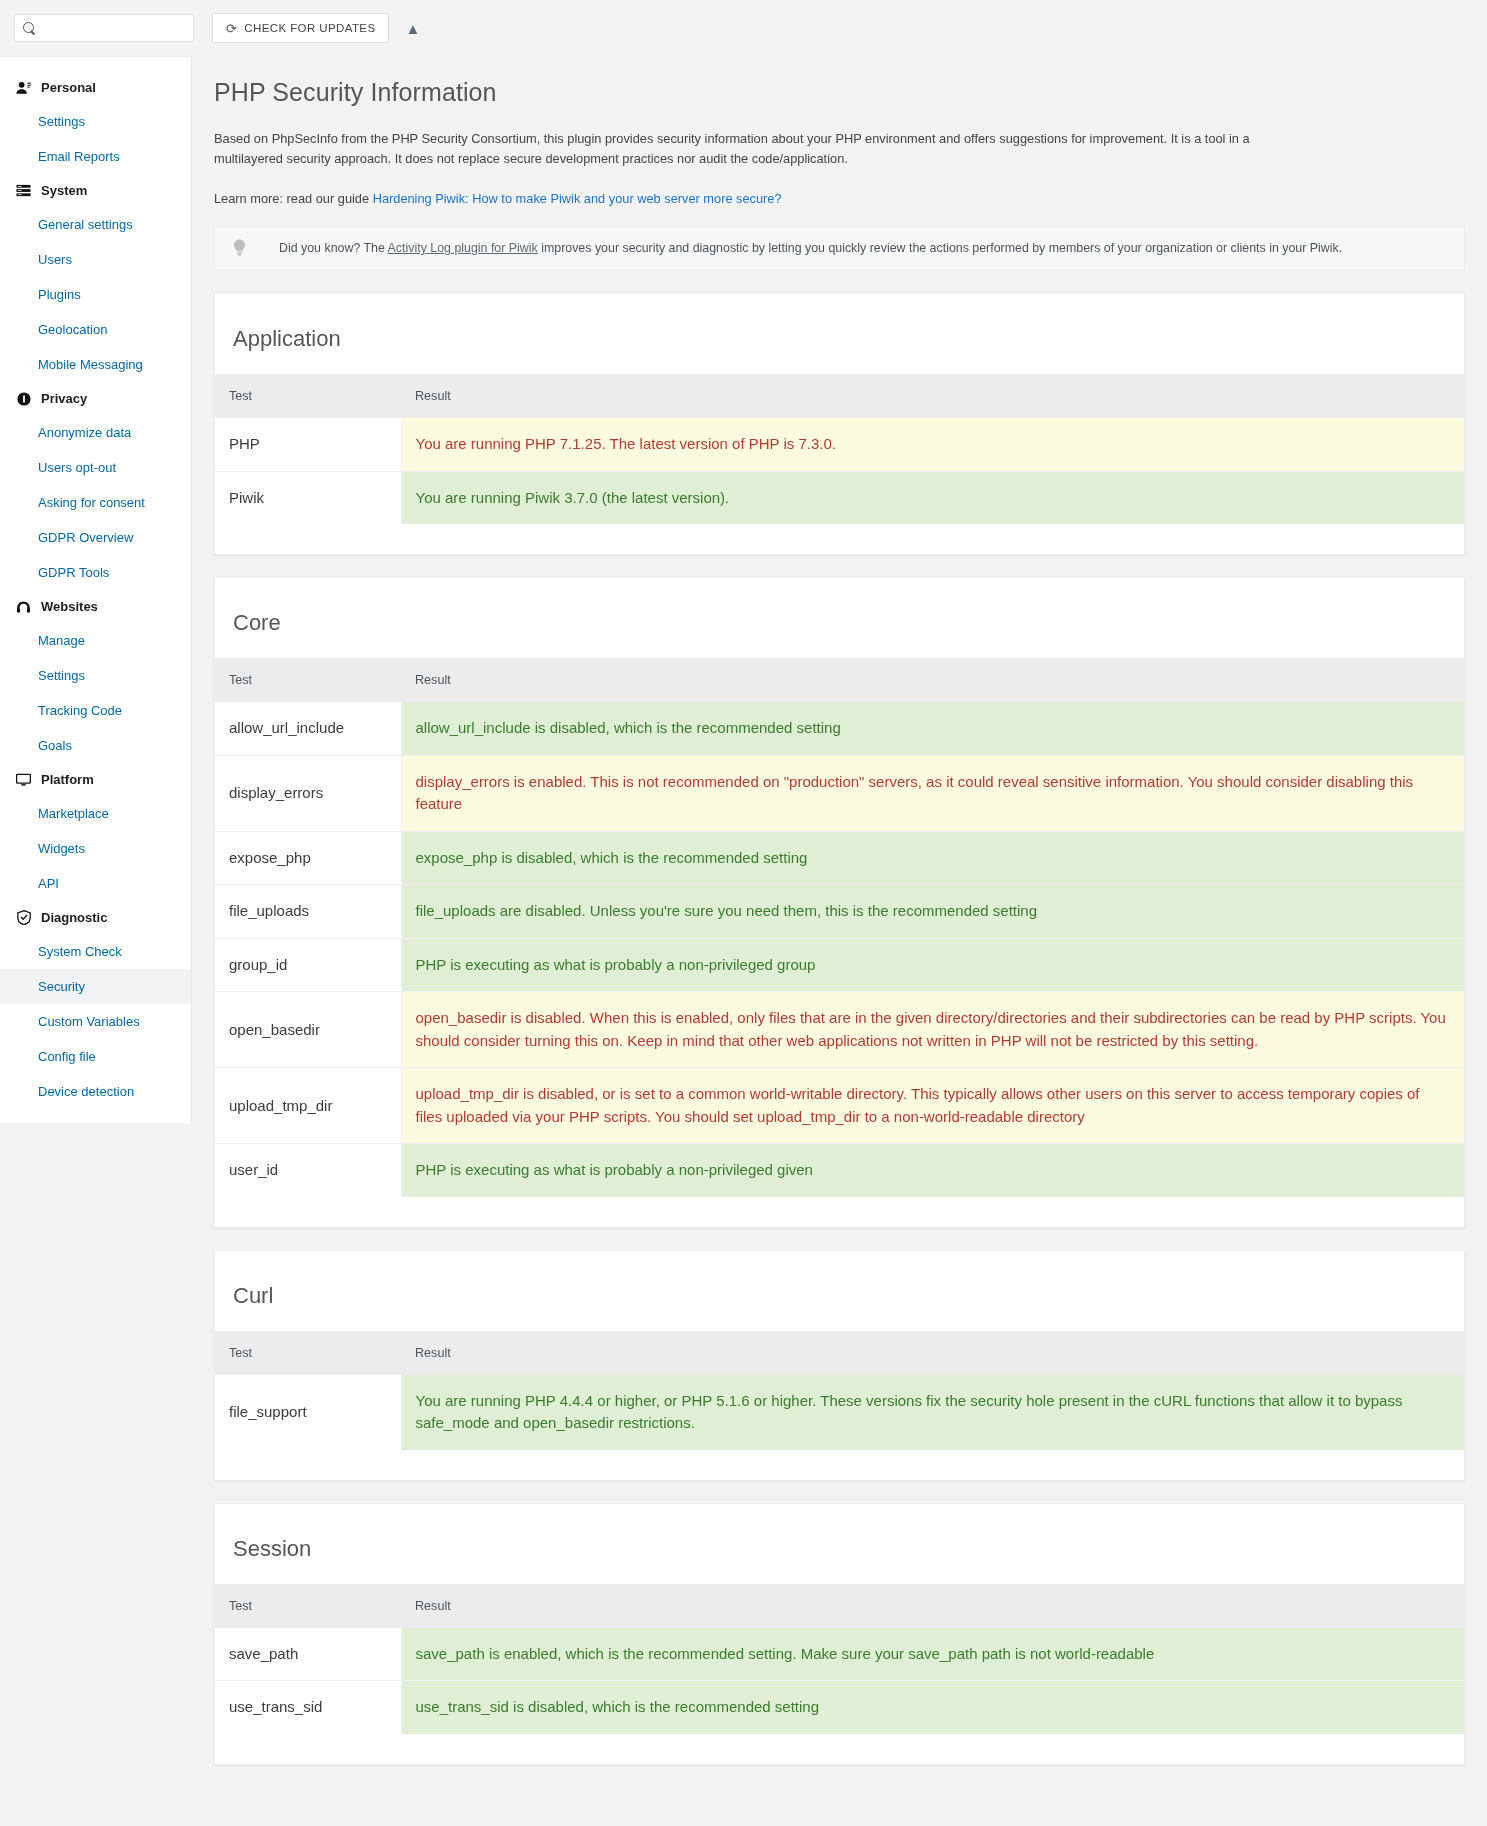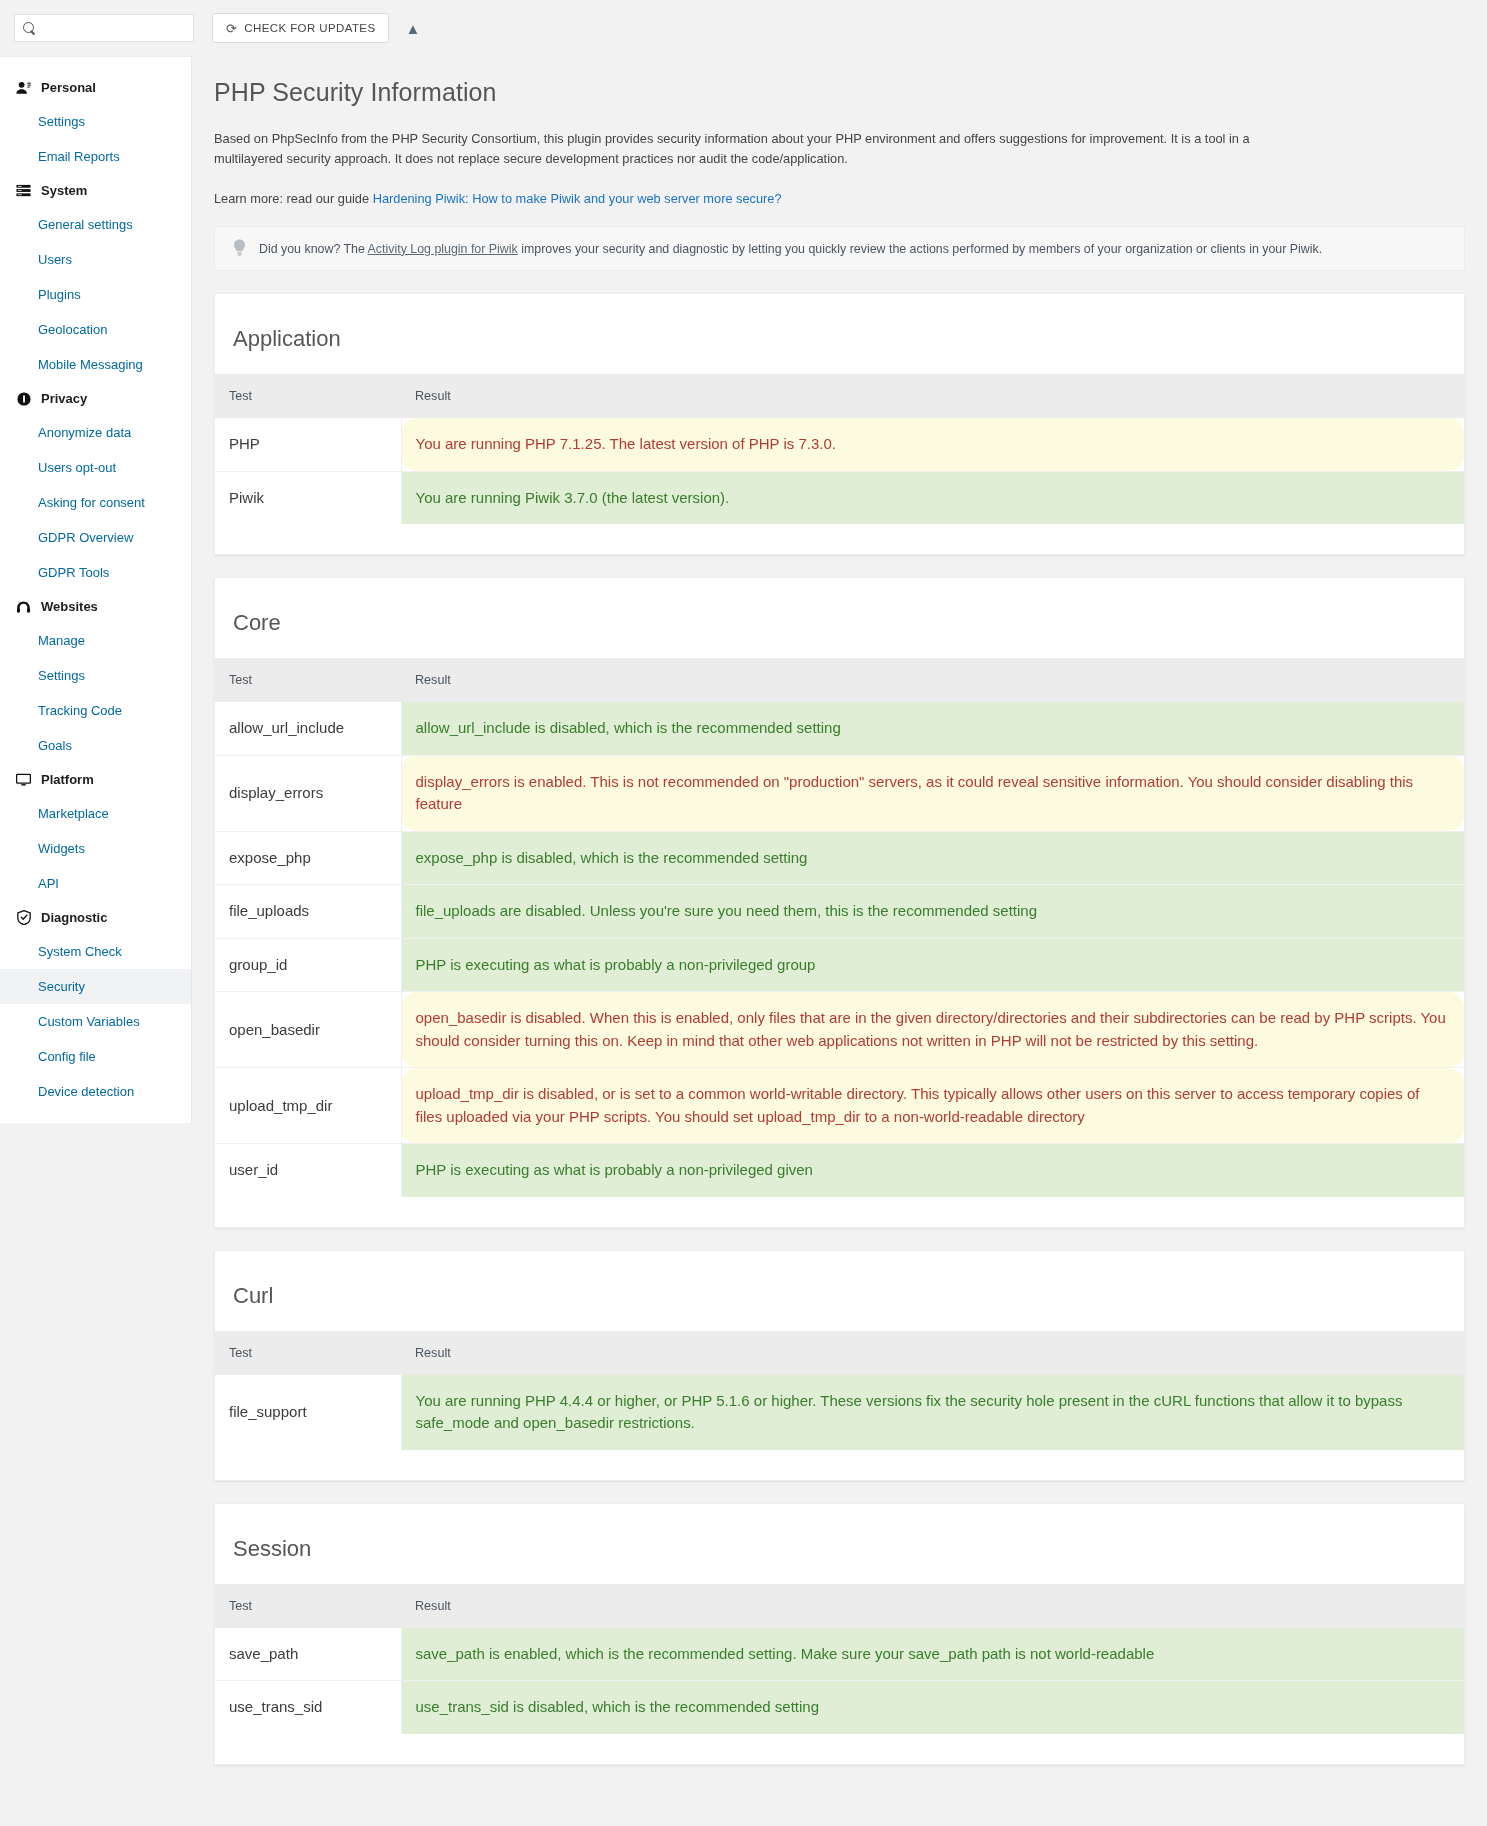--- a/index.html
+++ b/index.html
@@ -128,22 +128,22 @@
   }
   p.desc.learn { margin-bottom: 18px; }
   a.lnk { color: #1a73c8; text-decoration: none; }
   a.lnk-u { color: #5d6a74; text-decoration: underline; }
 
   .notice {
     background: #f7f7f7;
     border: 1px solid #ececec;
     padding: 12px 16px;
     display: flex;
-    align-items: flex-end;
-    gap: 12px;
+    align-items: center;
+    gap: 32px;
     font-size: 12.4px;
     color: #4b5560;
     margin-bottom: 22px;
     line-height: 1.45;
   }
   .bulb {
     width: 16px; height: 20px; flex:0 0 16px;
     display:flex; align-items:center; justify-content:center;
     margin-top: -1px;
   }
@@ -183,21 +183,21 @@
     vertical-align: middle;
     line-height: 1.5;
     border-bottom: 1px solid #f0f0f0;
   }
   td.test {
     color: #3c3c3c;
     background: #fff;
     border-right: 1px solid #f0f0f0;
   }
   td.result.ok   { background: #dfeed5; color: #3a7d2c; }
-  td.result.warn { background: #fcfbe0; color: #b33b34; border-radius: 16px; }
+  td.result.warn { background: #fcfbe0; color: #b33b34; }
   table.sec tbody tr:last-child td { border-bottom: none; }
   .card-foot { height: 30px; background:#fff; }
   em.it { font-style: italic; }
 </style>
 </head>
 <body>
 
 <div id="app">
 
   <div class="topbar">

